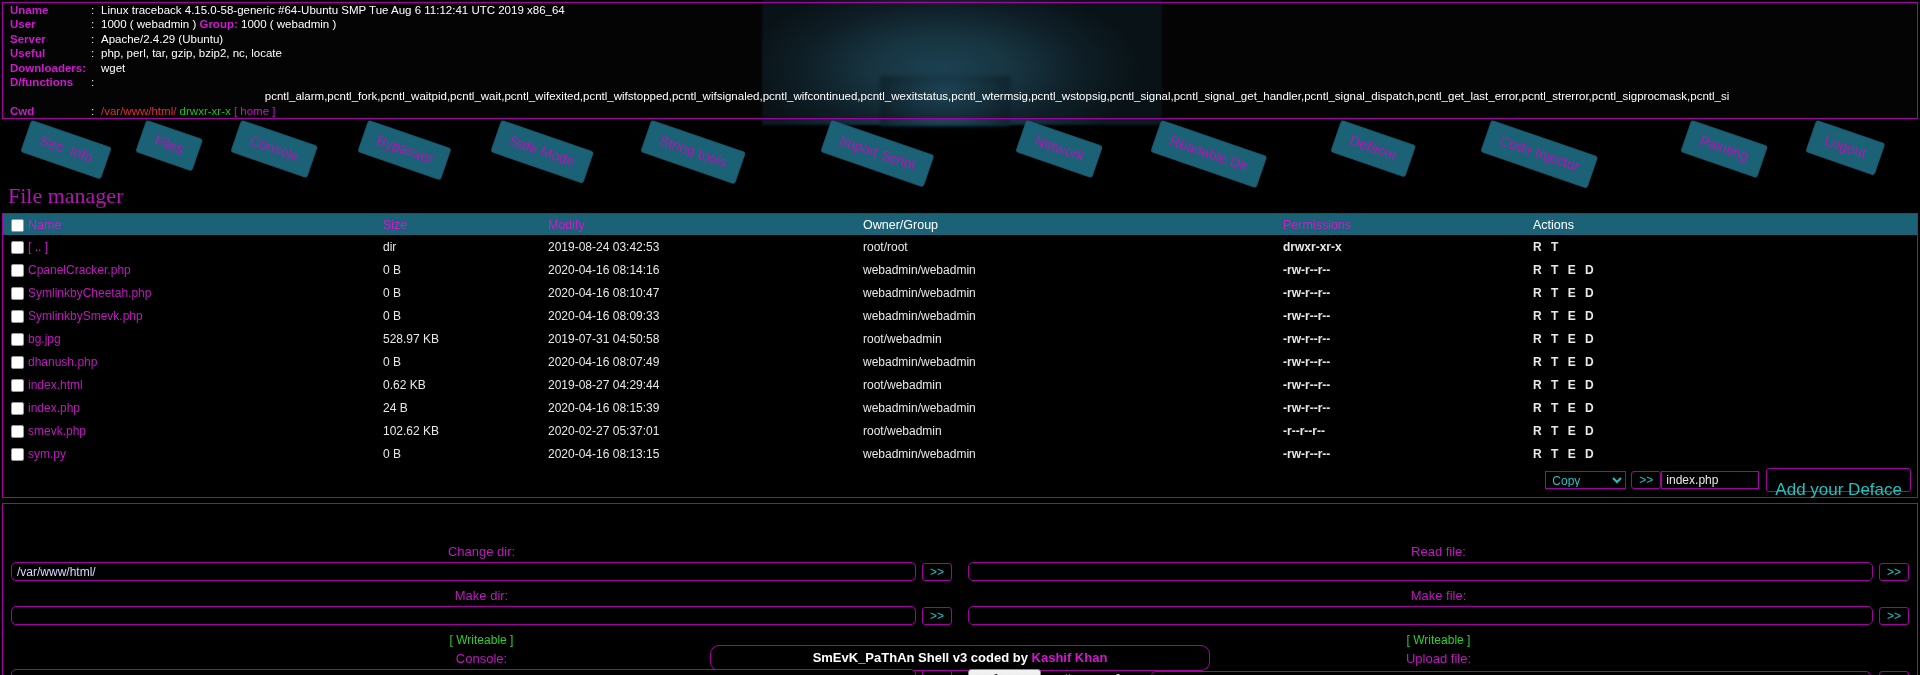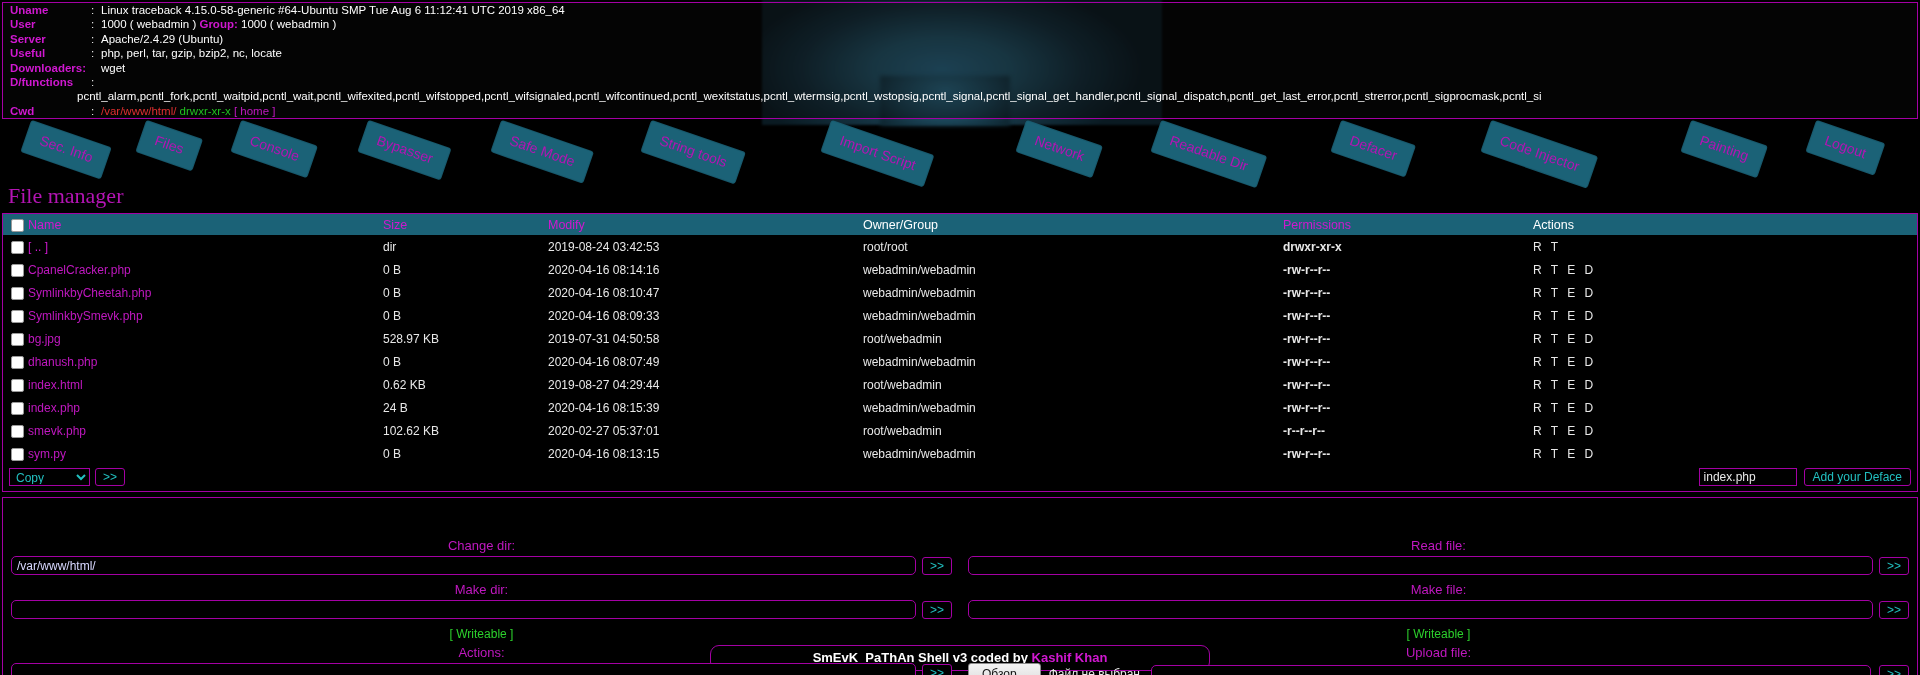--- a/index.html
+++ b/index.html
@@ -48,21 +48,21 @@
   .info-table td { padding: 0 0 0 0; vertical-align: top; white-space: nowrap; }
   .lbl { color: #d018d0; width: 88px; padding-left: 7px !important; font-weight: bold;}
   .colon { color: #e6e6e6; width: 10px; }
   .val { color: #ffffff; }
   .val-green { color: #20c020; }
   .grp-label { color: #d018d0; font-weight: bold; }
   .path-red { color: #e03030; }
   .home-link { color: #c018c0; }
   .funcs {
     color: #fff; font-size: 11.5px; padding-left: 74px !important;
-    white-space: nowrap; overflow: hidden;
+    white-space: nowrap; overflow: hidden; text-align: center;
   }
 
   
   .navbar {
     position: relative;
     height: 62px;
     z-index: 3;
     margin: 0 2px;
   }
   .navbtn {
@@ -123,32 +123,32 @@
   .c-size  { width: 165px; }
   .c-mod   { width: 315px; }
   .c-owner { width: 420px; }
   .c-perm  { width: 250px; }
   .c-act   { width: auto; }
 
   .fname { color: #c018c0; text-decoration: none; }
   .fname.dir { color: #d018d0; }
   .perm-green { color: #2cd02c; font-weight: bold; }
   .perm-white { color: #ffffff; font-weight: bold; }
-  .act { color: #ff4d4d; letter-spacing: 3px; font-weight: normal; font-size: 12px; margin-top: 24px;}
+  .act { color: #ff4d4d; letter-spacing: 3px; font-weight: bold; font-size: 12px; margin-top: 24px;}
 
   input[type=checkbox] {
     -webkit-appearance: none; appearance: none;
     width: 13px; height: 13px;
     background: #fff; border: 1px solid #999;
     margin: 0; vertical-align: middle; border-radius: 2px;
   }
 
   
   .fm-foot {
-    display: flex; align-items: center; justify-content: space-between;
+    display: flex; align-items: center; justify-content: flex-end;
     padding: 3px 6px 5px 6px;
   }
   .sel-ctl { display: flex; align-items: center; gap: 5px; }
   select.dark {
     background: #000; color: #22c0c0;
     border: 1px solid #a400a4; font-size: 12px;
     padding: 1px 2px; height: 18px; font-family: "Liberation Sans", sans-serif;
   }
   .btn-go {
     background: #000; color: #22c0c0; border: 1px solid #a400a4;
@@ -157,21 +157,21 @@
     height: 18px; line-height: 14px;
   }
   .foot-right { display: flex; align-items: center; gap: 7px; }
   input.deface {
     background: #000; color: #e8e8e8; border: 1px solid #a400a4;
     font-size: 12px; padding: 1px 4px; width: 98px; height: 18px;
     font-family: "Liberation Sans", sans-serif;
   }
   .btn-deface {
     background: #000; color: #22c0c0; border: 1px solid #a400a4;
-    font-size: 12px; padding: 1px 8px; cursor: pointer; height: 18px;
+    font-size: 17px; padding: 11px 8px; cursor: pointer; height: 18px;
     font-family: "Liberation Sans", sans-serif; border-radius: 3px;
   }
 
   
   .forms {
     border: 1px solid #a400a4;
     margin: 5px 2px 0 2px;
     padding: 6px 0 10px 0;
     display: flex;
     position: relative;
@@ -422,21 +422,21 @@
       <button class="btn-go">&gt;&gt;</button>
     </div>
 
     <div class="flabel">Make dir:</div>
     <div class="frow">
       <input class="ftext" type="text" value="" style="">
       <button class="btn-go">&gt;&gt;</button>
     </div>
     <div class="writeable">[ Writeable ]</div>
 
-    <div class="flabel">Actions:</div>
+    <div class="flabel">Console:</div>
     <div class="frow">
       <input class="ftext" type="text" value="" style="">
       <button class="btn-go">&gt;&gt;</button>
     </div>
   </div>
 
   <div class="col">
     <div class="flabel">Read file:</div>
     <div class="frow">
       <input class="ftext" type="text" value="" style="">

